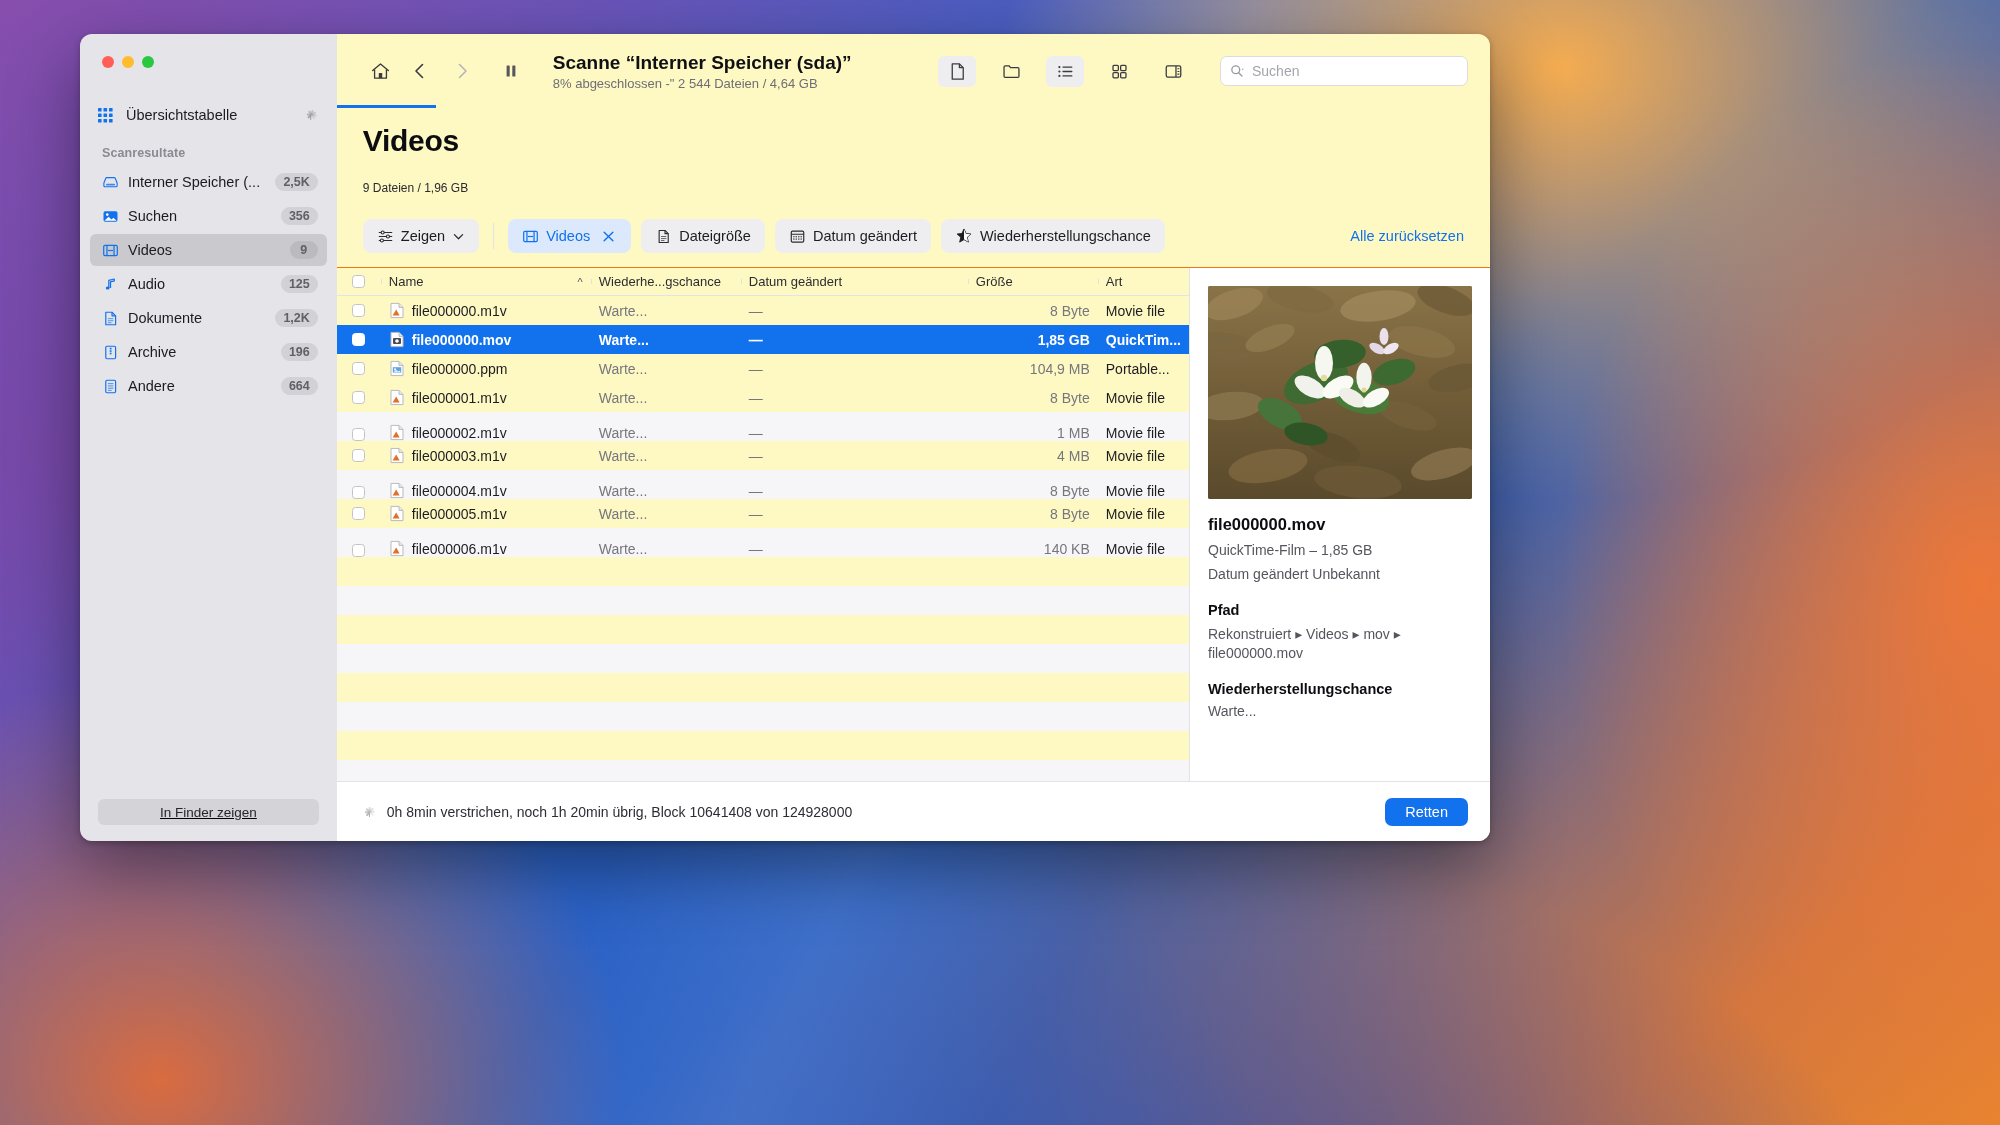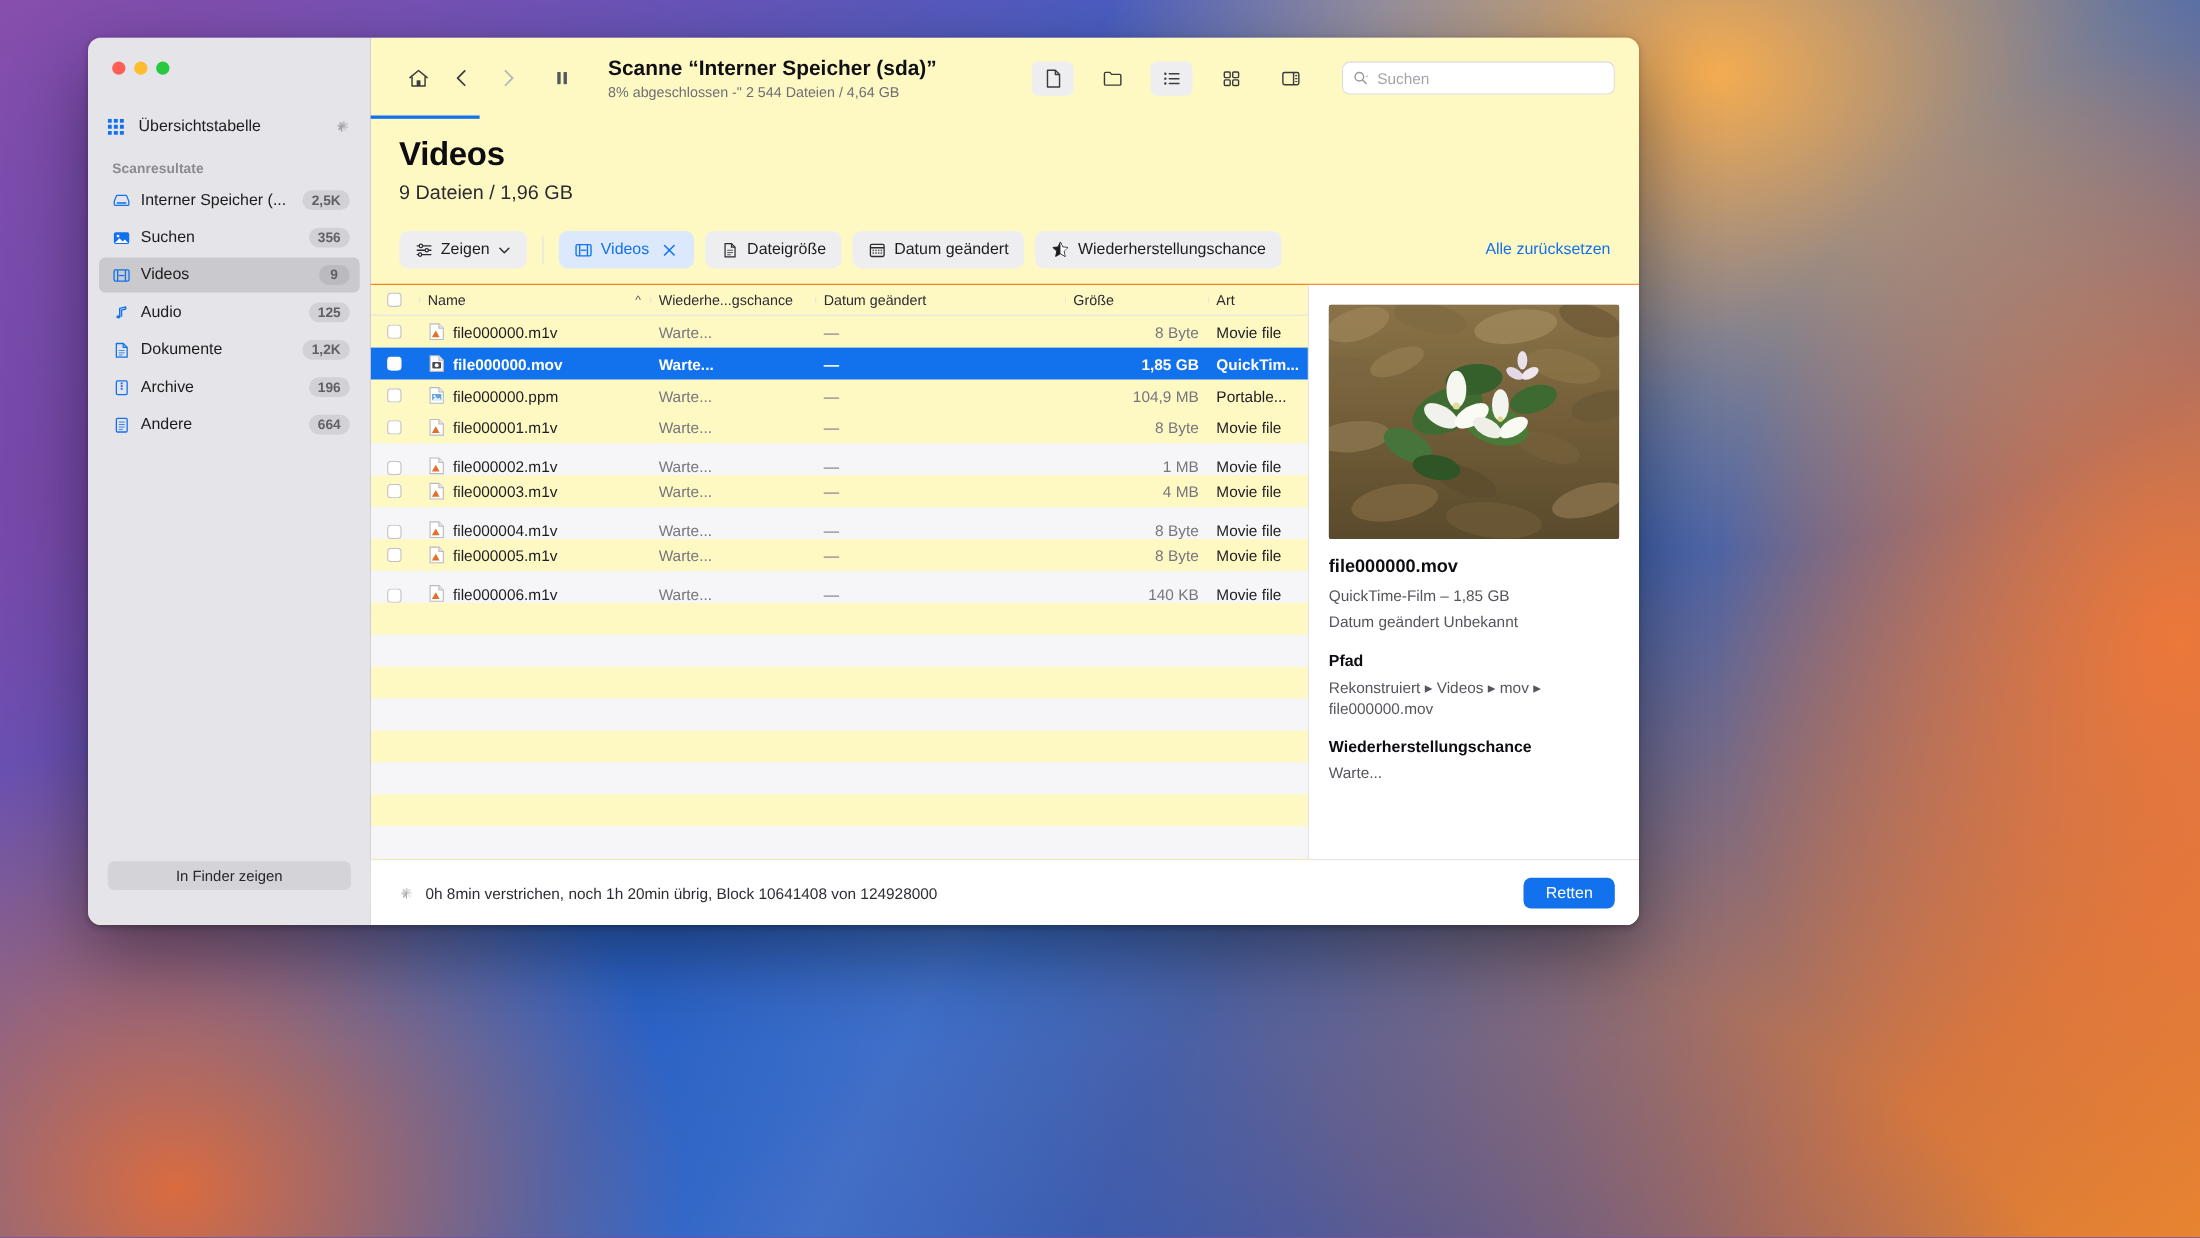--- a/index.html
+++ b/index.html
@@ -106,21 +106,22 @@
     font-size: 12.5px; font-weight: 600;
     color: #606066;
     background: rgba(120,120,128,0.18);
     border-radius: 9px;
     padding: 2px 8px;
     min-width: 28px;
     text-align: center;
   }
   .sidebar-foot {
     margin-top: auto;
-    padding: 0 18px 32px 18px;
+    padding: 0 18px 16px 18px;
+    text-decoration: underline;
   }
   .finder-btn {
     display: block; width: 100%;
     height: 26px; line-height: 25px;
     text-align: center;
     font-size: 13.5px; color: #26262b;
     background: #d3d3d8;
     border: none;
     border-radius: 6px;
     font-family: inherit;
@@ -183,21 +184,21 @@
   .tab-underline {
     position: absolute;
     left: 0; bottom: 0;
     width: 99px; height: 3px;
     background: #1271ed;
   }
 
   
   .page-head { padding: 16px 26px 0 26px; }
   .page-title { font-size: 30px; font-weight: 700; color: #0d0d11; letter-spacing: -0.3px; }
-  .page-sub { font-size: 18px; color: #2a2a30; margin-top: 7px; }
+  .page-sub { font-size: 12px; color: #2a2a30; margin-top: 23px; }
 
   
   .filters {
     display: flex; align-items: center;
     padding: 24px 26px 0 26px;
     gap: 10px;
   }
   .chip {
     display: flex; align-items: center; gap: 7px;
     height: 34px;

